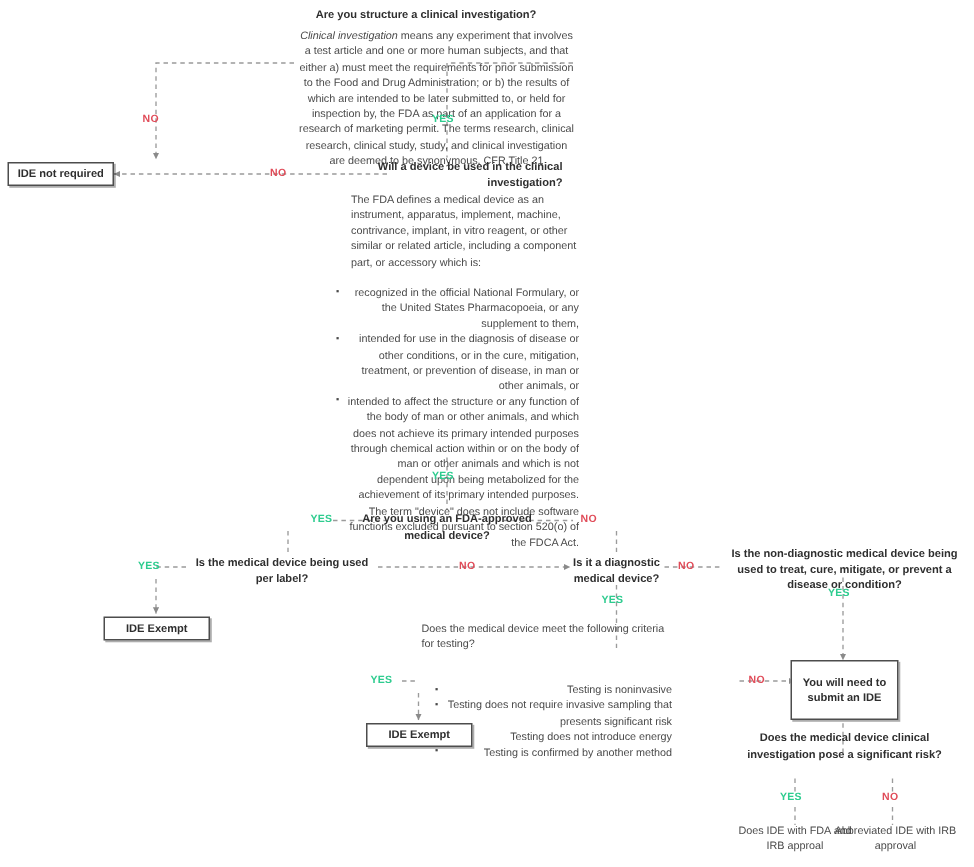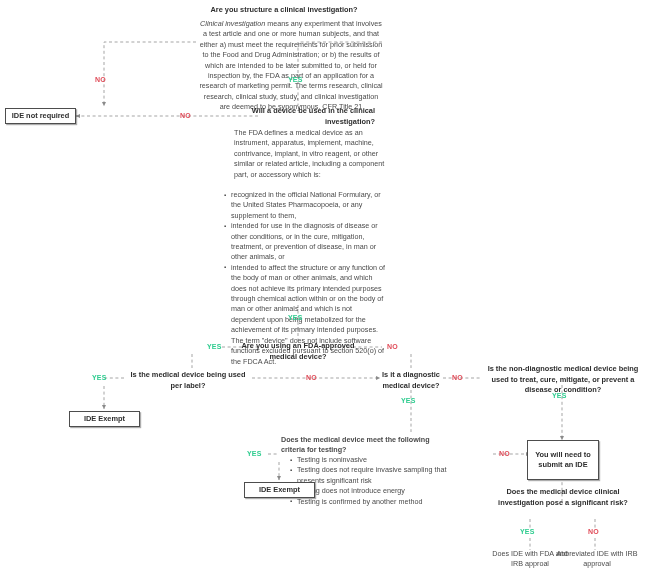--- a/index.html
+++ b/index.html
@@ -37,20 +37,21 @@
   }
   .body-text.center {
     text-align: center;
   }
   .body-text em {
   }
   .bullets {
     margin: 0;
     padding-left: 9px;
     list-style: none;
+    text-align: right;
   }
   .bullets li {
     position: relative;
     padding-left: 0;
     margin: 0;
   }
   .bullets li::before {
     content: "\25AA";
     position: absolute;
     left: -7px;
@@ -187,21 +188,21 @@
   <div class="node qtitle" style="left:382px; top:370px; width:58px;">Is it a diagnostic medical device?</div>
 
   <div class="edge-label no" style="left:452px; top:374px;">NO</div>
 
   <div class="edge-label yes" style="left:401px; top:397px;">YES</div>
 
   <div class="node qtitle" style="left:479px; top:364px; width:168px;">Is the non-diagnostic medical device being used to treat, cure, mitigate, or prevent a disease or condition?</div>
 
   <div class="edge-label yes" style="left:552px; top:392px;">YES</div>
 
-  <div class="node body-text" style="left:281px; top:435px; width:162px;font-weight:bold;">Does the medical device meet the following criteria for testing?</div>
+  <div class="node body-text" style="left:281px; top:414px; width:162px;">Does the medical device meet the following criteria for testing?</div>
 
   <ul class="node body-text bullets" style="left:288px; top:455px; width:160px;">
     <li>Testing is noninvasive</li>
     <li>Testing does not require invasive sampling that presents significant risk</li>
     <li>Testing does not introduce energy</li>
     <li>Testing is confirmed by another method</li>
   </ul>
 
   <div class="edge-label yes" style="left:247px; top:450px;">YES</div>
 

